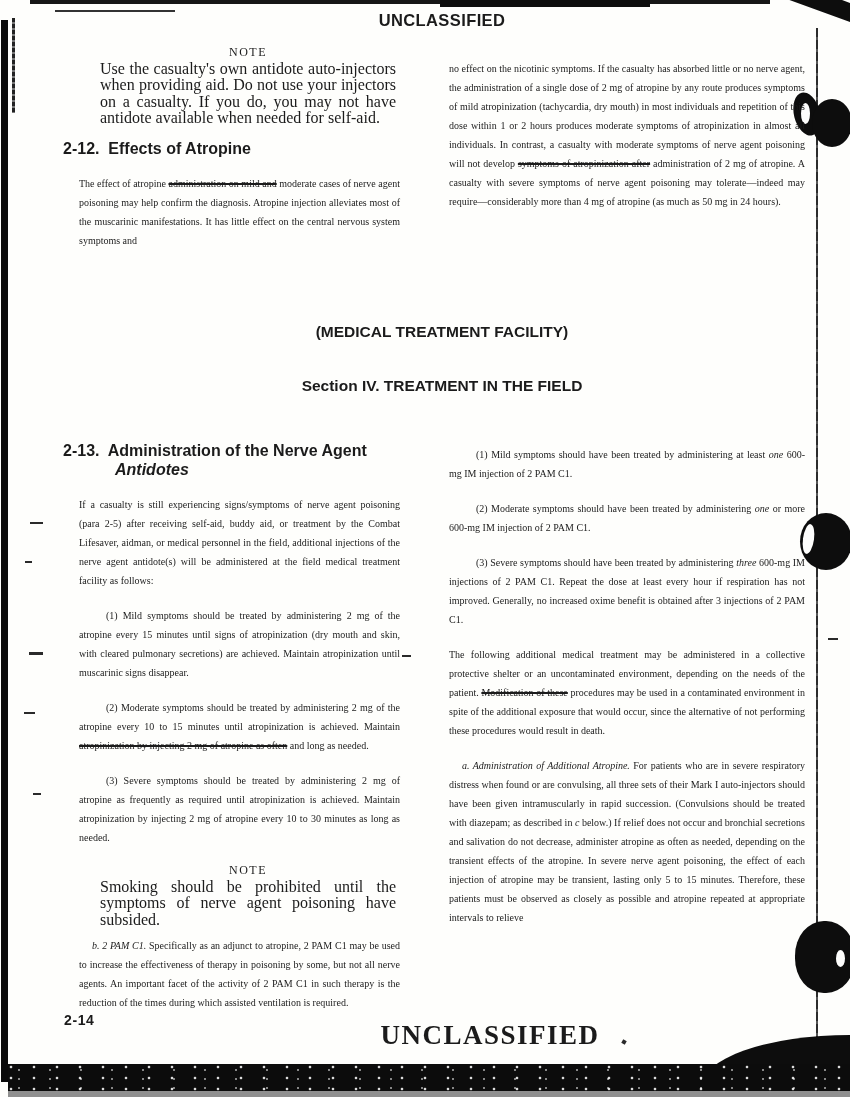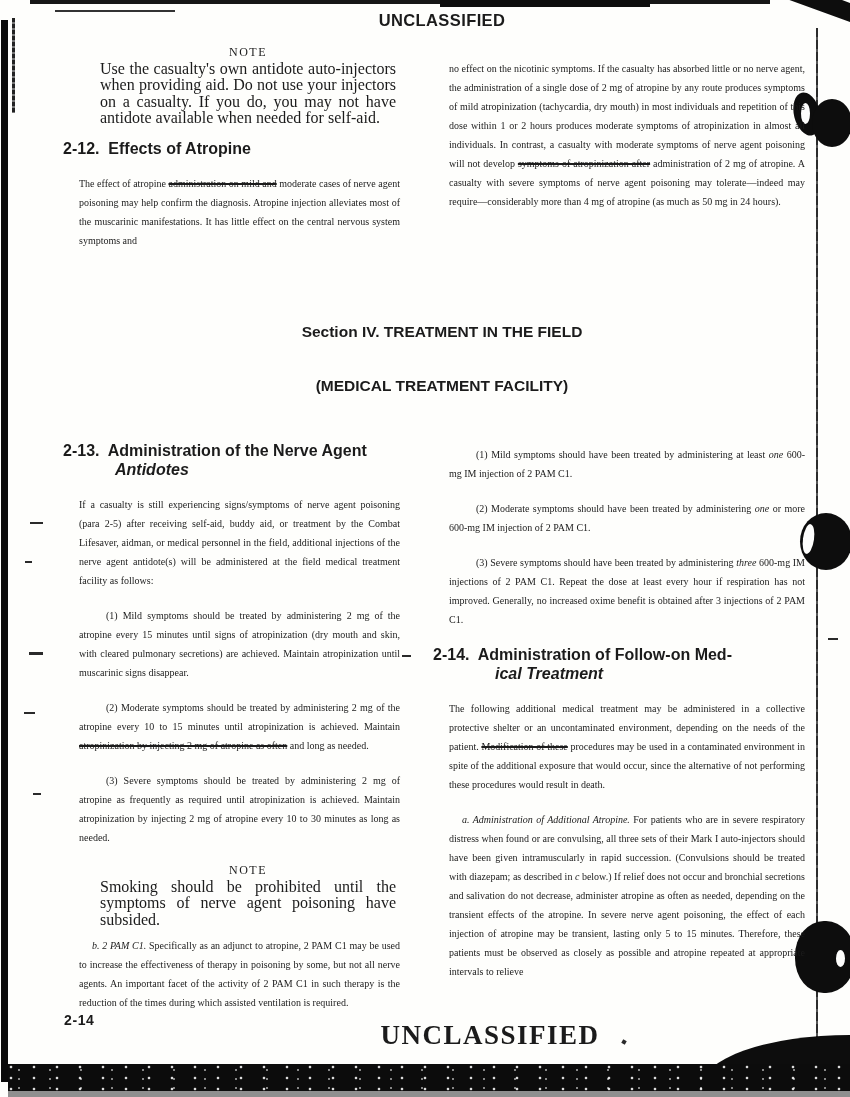--- a/index.html
+++ b/index.html
@@ -117,42 +117,41 @@
         </div>
         <h2 class="h2-tight">2-12.  Effects of Atropine</h2>
         <p class="body flush"><span>The effect of atropine </span><span class="strike">administration on mild and</span><span> moderate cases of nerve agent poisoning may help confirm the diagnosis. Atropine injection alleviates most of the muscarinic manifestations. It has little effect on the central nervous system symptoms and</span></p>
       </div>
       <div class="col-right">
         <p class="body flush"><span>no effect on the nicotinic symptoms. If the casualty has absorbed little or no nerve agent, the administration of a single dose of 2 mg of atropine by any route produces symptoms of mild atropinization (tachycardia, dry mouth) in most individuals and repetition of this dose within 1 or 2 hours produces moderate symptoms of atropinization in almost all individuals. In contrast, a casualty with moderate symptoms of nerve agent poisoning will not develop </span><span class="strike">symptoms of atropinization after</span><span> administration of 2 mg of atropine. A casualty with severe symptoms of nerve agent poisoning may tolerate—indeed may require—considerably more than 4 mg of atropine (as much as 50 mg in 24 hours).</span></p>
       </div>
     </div>
 
     <div class="section-heading">
+      <div>(MEDICAL TREATMENT FACILITY)</div>
       <div>Section IV. TREATMENT IN THE FIELD</div>
-      <div>(MEDICAL TREATMENT FACILITY)</div>
     </div>
 
     <div class="cols main-cols">
       <div class="col-left">
         <h2 style="margin-top:6px;"><span>2-13.  Administration of the Nerve Agent</span><span class="h-line2">Antidotes</span></h2>
         <p class="body flush">If a casualty is still experiencing signs/symptoms of nerve agent poisoning (para 2-5) after receiving self-aid, buddy aid, or treatment by the Combat Lifesaver, aidman, or medical personnel in the field, additional injections of the nerve agent antidote(s) will be administered at the field medical treatment facility as follows:</p>
         <p class="body ind2 mt">(1) Mild symptoms should be treated by administering 2 mg of the atropine every 15 minutes until signs of atropinization (dry mouth and skin, with cleared pulmonary secretions) are achieved. Maintain atropinization until muscarinic signs disappear.</p>
         <p class="body ind2 mt"><span>(2) Moderate symptoms should be treated by administering 2 mg of the atropine every 10 to 15 minutes until atropinization is achieved. Maintain </span><span class="strike">atropinization by injecting 2 mg of atropine as often</span><span> and long as needed.</span></p>
         <p class="body ind2 mt">(3) Severe symptoms should be treated by administering 2 mg of atropine as frequently as required until atropinization is achieved. Maintain atropinization by injecting 2 mg of atropine every 10 to 30 minutes as long as needed.</p>
         <div class="note-block" style="margin-top:8px;">
           <div class="note-label">NOTE</div>
           <p class="note-body">Smoking should be prohibited until the symptoms of nerve agent poisoning have subsided.</p>
         </div>
         <p class="body ind1" style="margin-top:8px;"><i>b. 2 PAM C1.</i><span> Specifically as an adjunct to atropine, 2 PAM C1 may be used to increase the effectiveness of therapy in poisoning by some, but not all nerve agents. An important facet of the activity of 2 PAM C1 in such therapy is the reduction of the times during which assisted ventilation is required.</span></p>
       </div>
       <div class="col-right">
         <p class="body ind2" style="margin-top:10px;"><span>(1) Mild symptoms should have been treated by administering at least </span><i>one</i><span> 600-mg IM injection of 2 PAM C1.</span></p>
         <p class="body ind2 mt"><span>(2) Moderate symptoms should have been treated by administering </span><i>one</i><span> or more 600-mg IM injection of 2 PAM C1.</span></p>
         <p class="body ind2 mt"><span>(3) Severe symptoms should have been treated by administering </span><i>three</i><span> 600-mg IM injections of 2 PAM C1. Repeat the dose at least every hour if respiration has not improved. Generally, no increased oxime benefit is obtained after 3 injections of 2 PAM C1.</span></p>
-        <h2><span>2-14.  Administration of Follow-on Med-</span><span class="h-line2" style="padding-left:62px;">ical Treatment</span></h2>
         <p class="body flush"><span>The following additional medical treatment may be administered in a collective protective shelter or an uncontaminated environment, depending on the needs of the patient. </span><span class="strike">Modification of these</span><span> procedures may be used in a contaminated environment in spite of the additional exposure that would occur, since the alternative of not performing these procedures would result in death.</span></p>
         <p class="body ind1 mt"><i>a. Administration of Additional Atropine.</i><span> For patients who are in severe respiratory distress when found or are convulsing, all three sets of their Mark I auto-injectors should have been given intramuscularly in rapid succession. (Convulsions should be treated with diazepam; as described in </span><i>c</i><span> below.) If relief does not occur and bronchial secretions and salivation do not decrease, administer atropine as often as needed, depending on the transient effects of the atropine. In severe nerve agent poisoning, the effect of each injection of atropine may be transient, lasting only 5 to 15 minutes. Therefore, these patients must be observed as closely as possible and atropine repeated at appropriate intervals to relieve</span></p>
       </div>
     </div>
   </div>
 
   <div class="footer-page-num">2-14</div>
   <div class="footer-classification">UNCLASSIFIED</div>
 
   <div class="a band-corner"></div>

